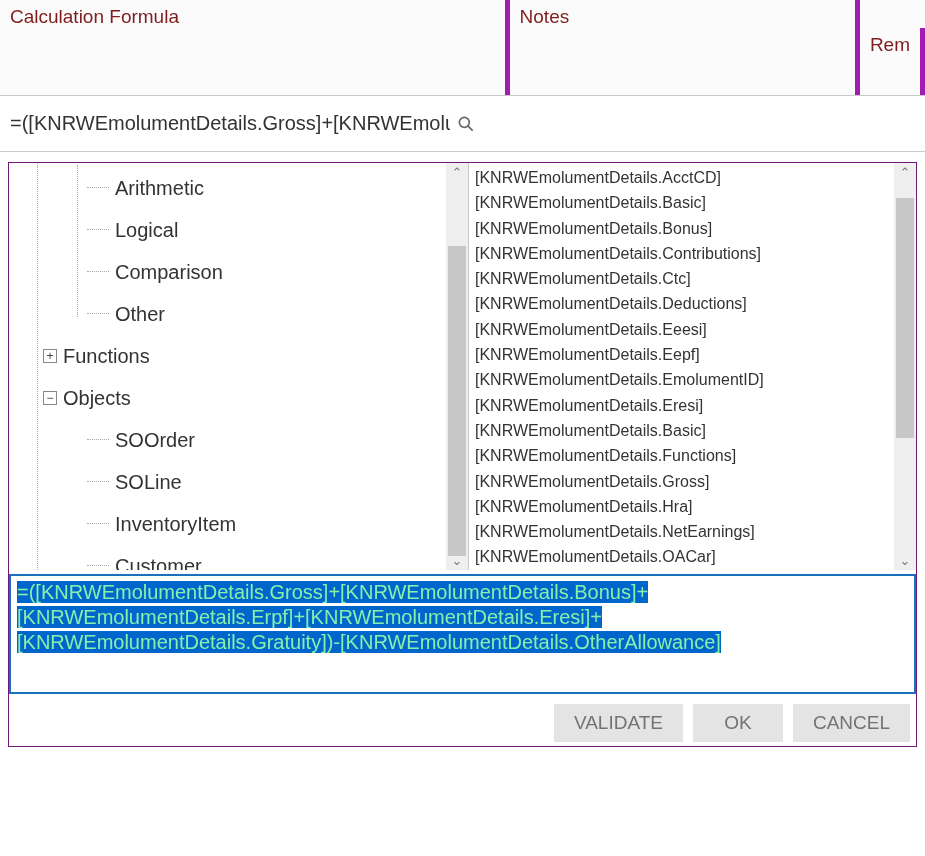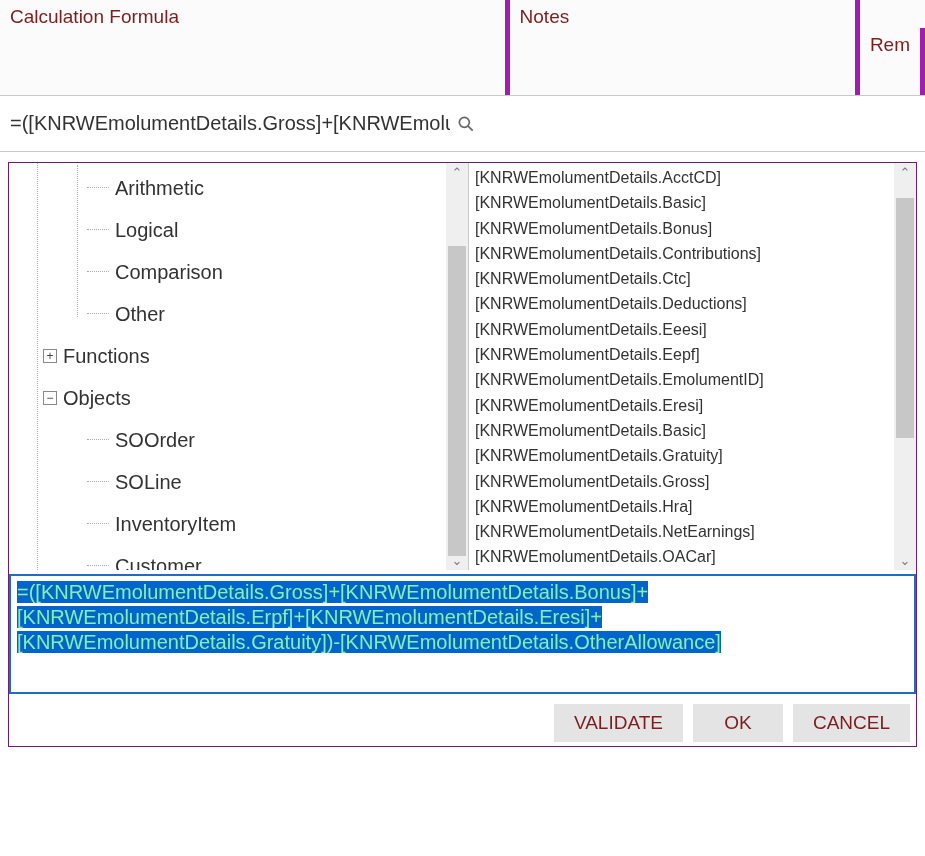--- a/index.html
+++ b/index.html
@@ -94,21 +94,21 @@
     background: #0066cc; color: #86efac;
     display: inline;
   }
 
   .buttons-row {
     height: 52px;
     display:flex; align-items:center; justify-content:flex-end;
     gap: 10px; padding: 6px 6px 0 0;
   }
   .btn {
-    background:#e4e4e4; border:none; color:#7f1d1d;
+    background:#e4e4e4; border:none; color:#737373;
     font-size: 19px; padding: 8px 20px; min-width:90px; text-align:center;
   }
 </style>
 </head>
 <body>
 
 <div class="container">
 
   <div class="tabs-row">
     <div class="tab-cell tab-formula">Calculation Formula</div>
@@ -218,21 +218,21 @@
               <div class="field-item">[KNRWEmolumentDetails.Basic]</div>
               <div class="field-item">[KNRWEmolumentDetails.Bonus]</div>
               <div class="field-item">[KNRWEmolumentDetails.Contributions]</div>
               <div class="field-item">[KNRWEmolumentDetails.Ctc]</div>
               <div class="field-item">[KNRWEmolumentDetails.Deductions]</div>
               <div class="field-item">[KNRWEmolumentDetails.Eeesi]</div>
               <div class="field-item">[KNRWEmolumentDetails.Eepf]</div>
               <div class="field-item">[KNRWEmolumentDetails.EmolumentID]</div>
               <div class="field-item">[KNRWEmolumentDetails.Eresi]</div>
               <div class="field-item">[KNRWEmolumentDetails.Basic]</div>
-              <div class="field-item">[KNRWEmolumentDetails.Gratuity]</div>
+              <div class="field-item">[KNRWEmolumentDetails.Functions]</div>
               <div class="field-item">[KNRWEmolumentDetails.Gross]</div>
               <div class="field-item">[KNRWEmolumentDetails.Hra]</div>
               <div class="field-item">[KNRWEmolumentDetails.NetEarnings]</div>
               <div class="field-item">[KNRWEmolumentDetails.OACar]</div>
             </div>
           <div class="fields-scroll">
             <div class="scroll-arrow">⌃</div>
             <div class="scroll-track">
                 <div class="scroll-thumb-fields"></div>
               </div>

